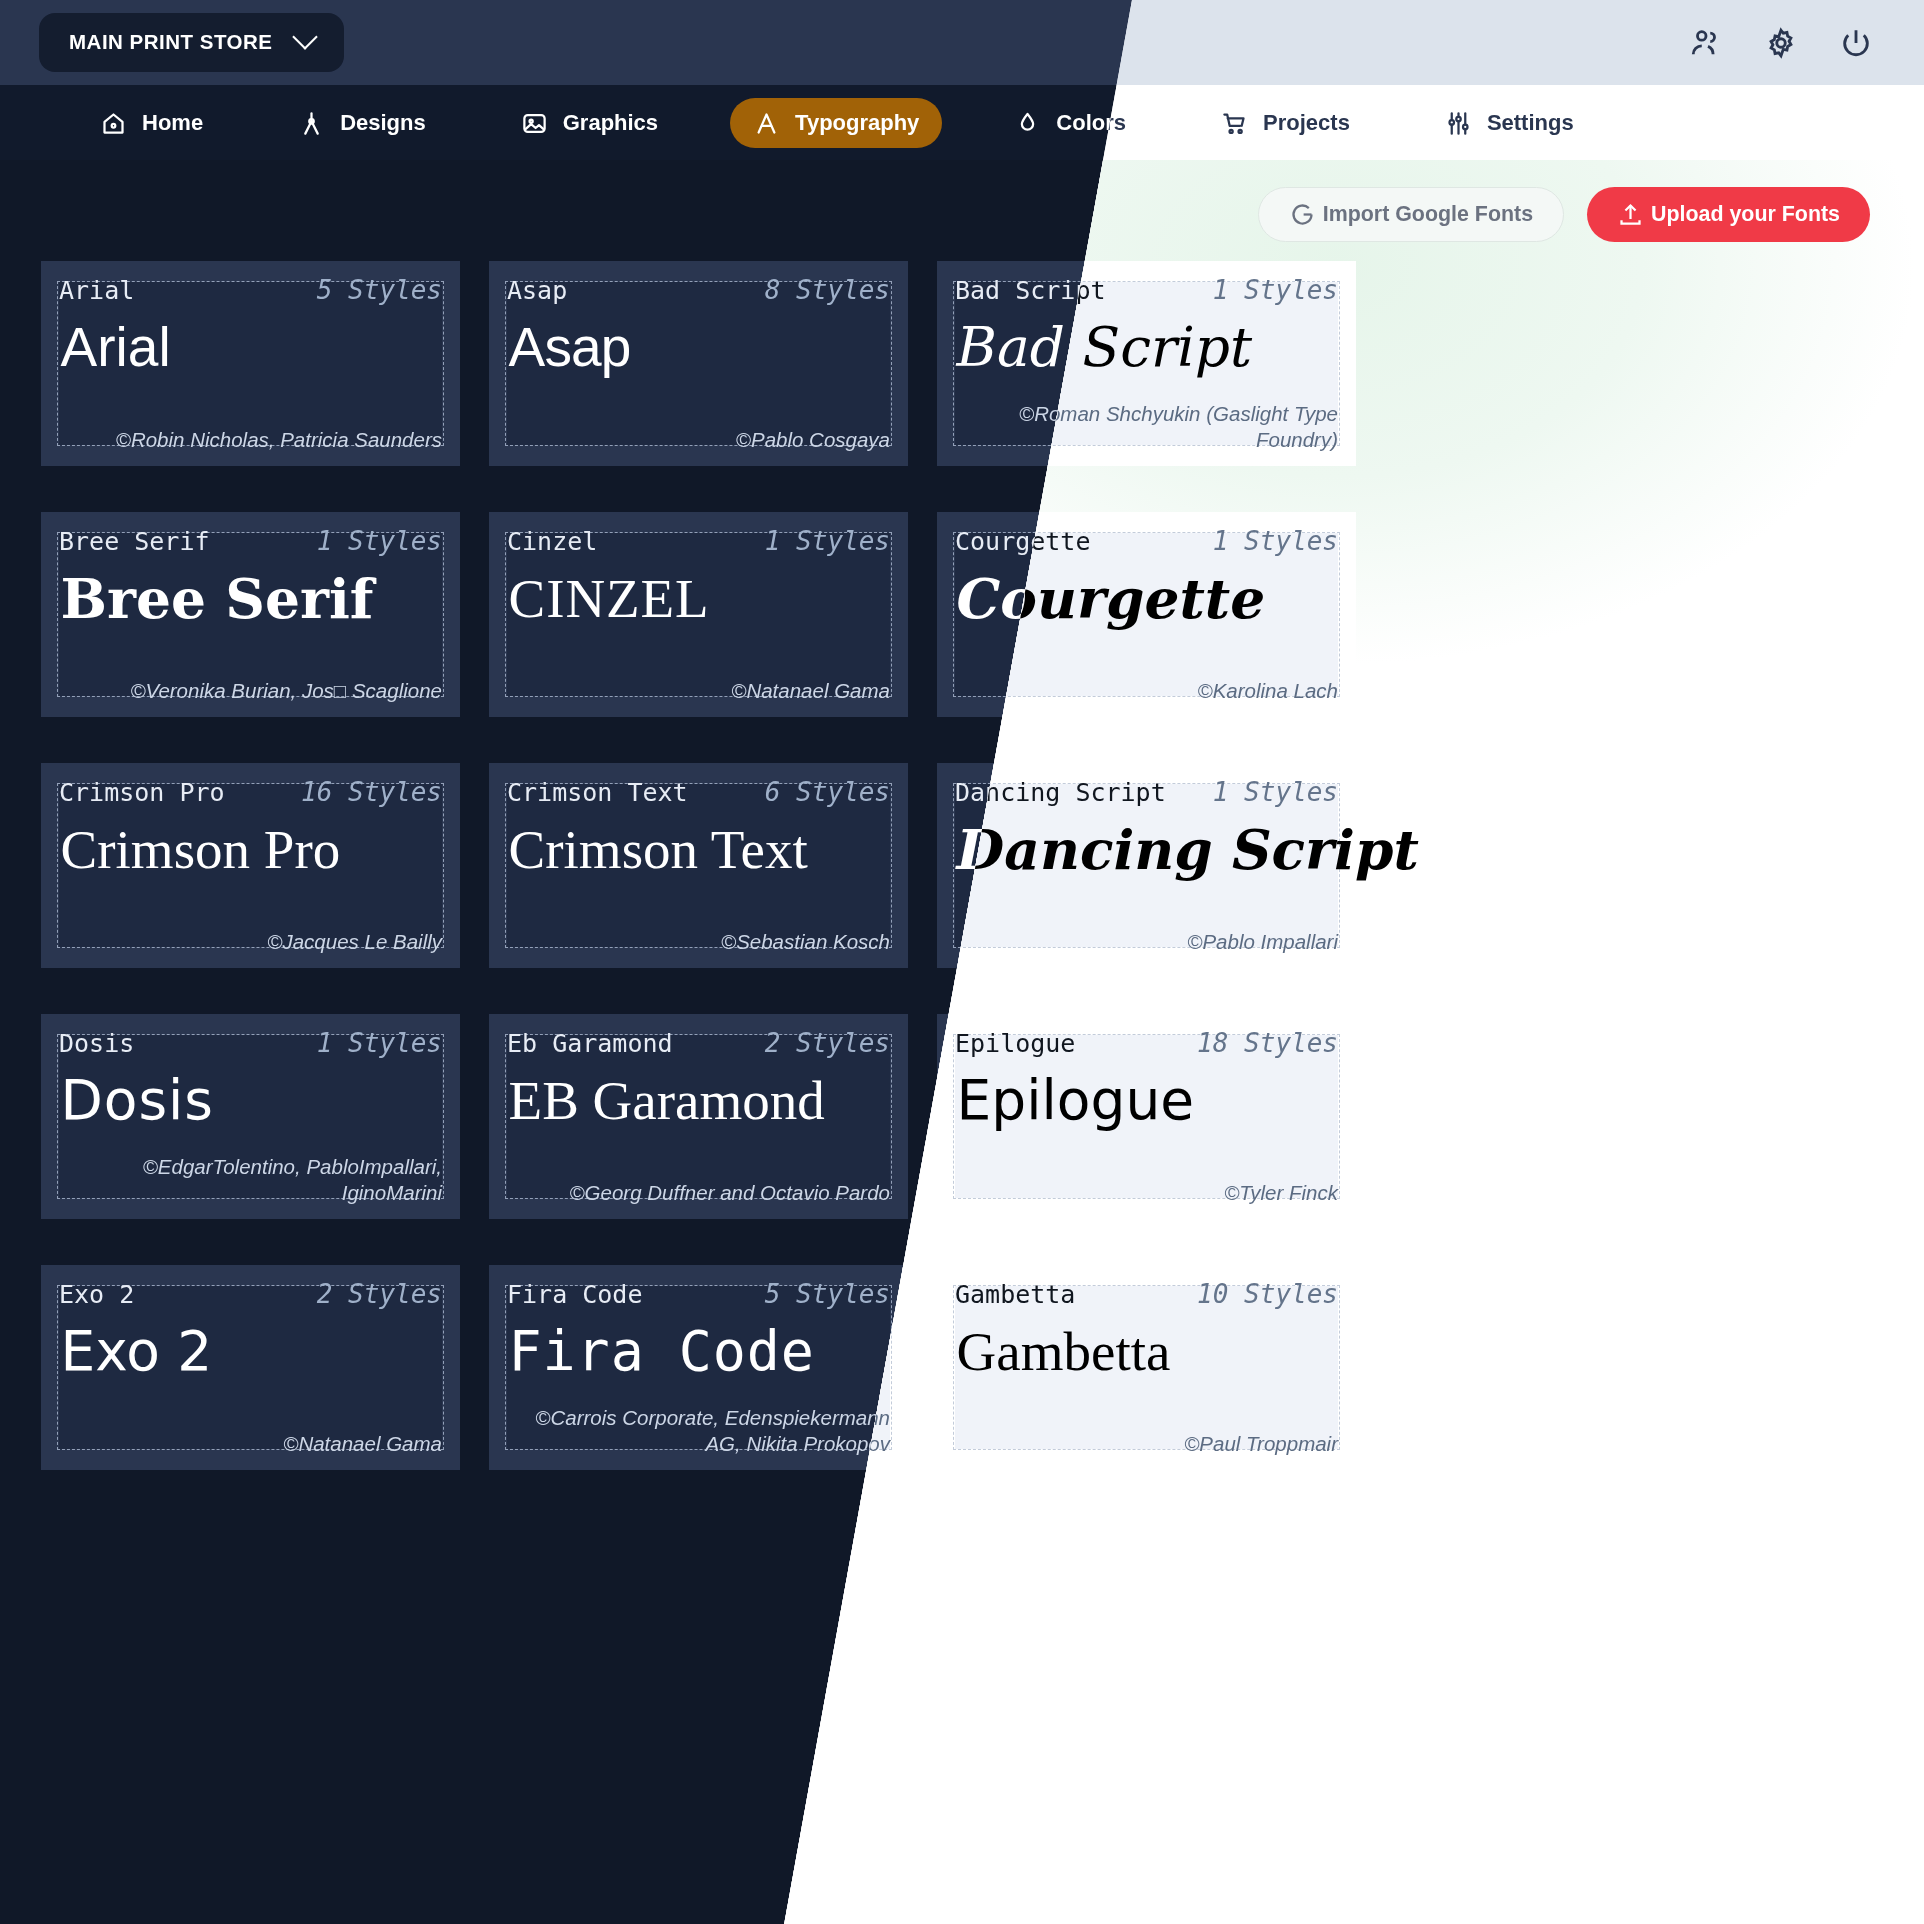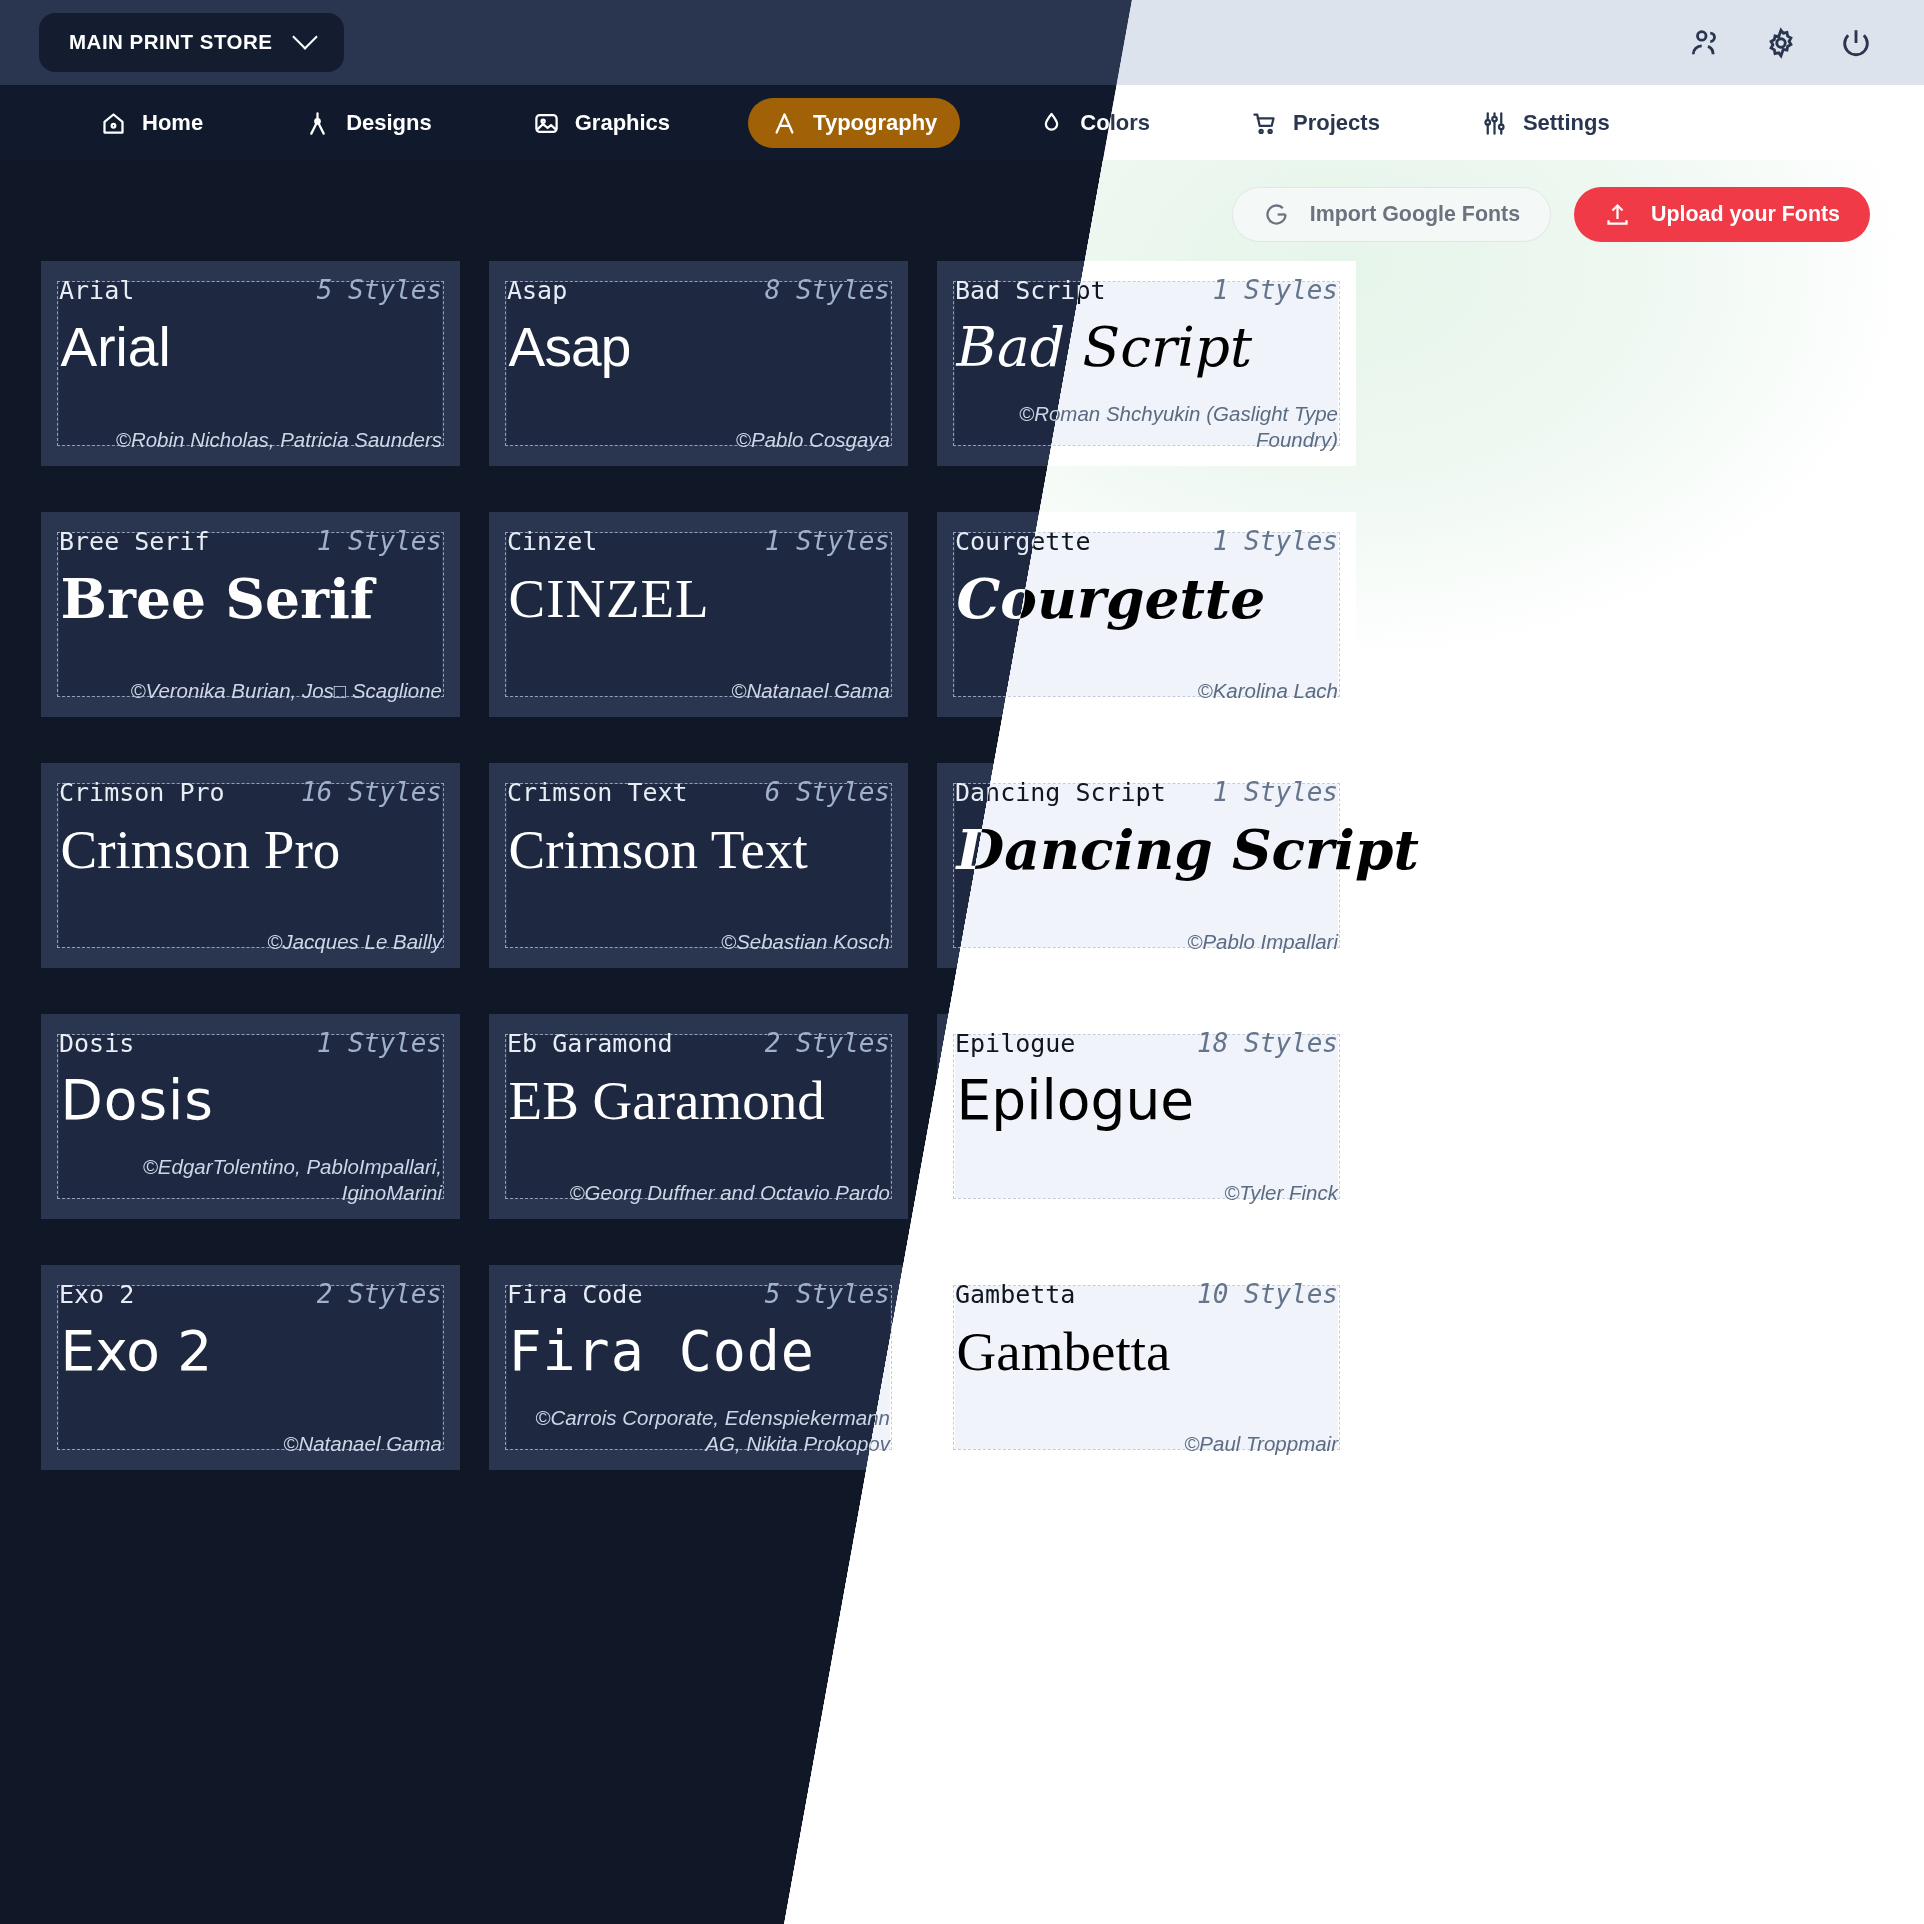--- a/index.html
+++ b/index.html
@@ -74,21 +74,21 @@
   .light .ticon { stroke: #2a3650; }
 
   
   .navbar {
     position: absolute;
     top: 85px; left: 0;
     width: 1925px; height: 76px;
     display: flex;
     align-items: center;
     padding-left: 77px;
-    gap: 16px;
+    gap: 10px;
   }
   .dark  .navbar { background: #111a2c; }
   .light .navbar { background: #ffffff; }
 
   .navitem {
     display: flex;
     align-items: center;
     gap: 15px;
     height: 50px;
     padding: 0 23px;
@@ -124,21 +124,21 @@
   .actions {
     position: absolute;
     top: 27px; right: 55px;
     display: flex;
     align-items: center;
     gap: 23px;
   }
   .btn {
     display: flex;
     align-items: center;
-    gap: 20px;
+    gap: 7px;
     height: 55px;
     padding: 0 30px;
     border-radius: 28px;
     font-size: 21.4px;
     font-weight: 700;
     white-space: nowrap;
   }
   .btn-ghost {
     background: #f4f8f6;
     border: 1.8px solid #dfe7e3;

